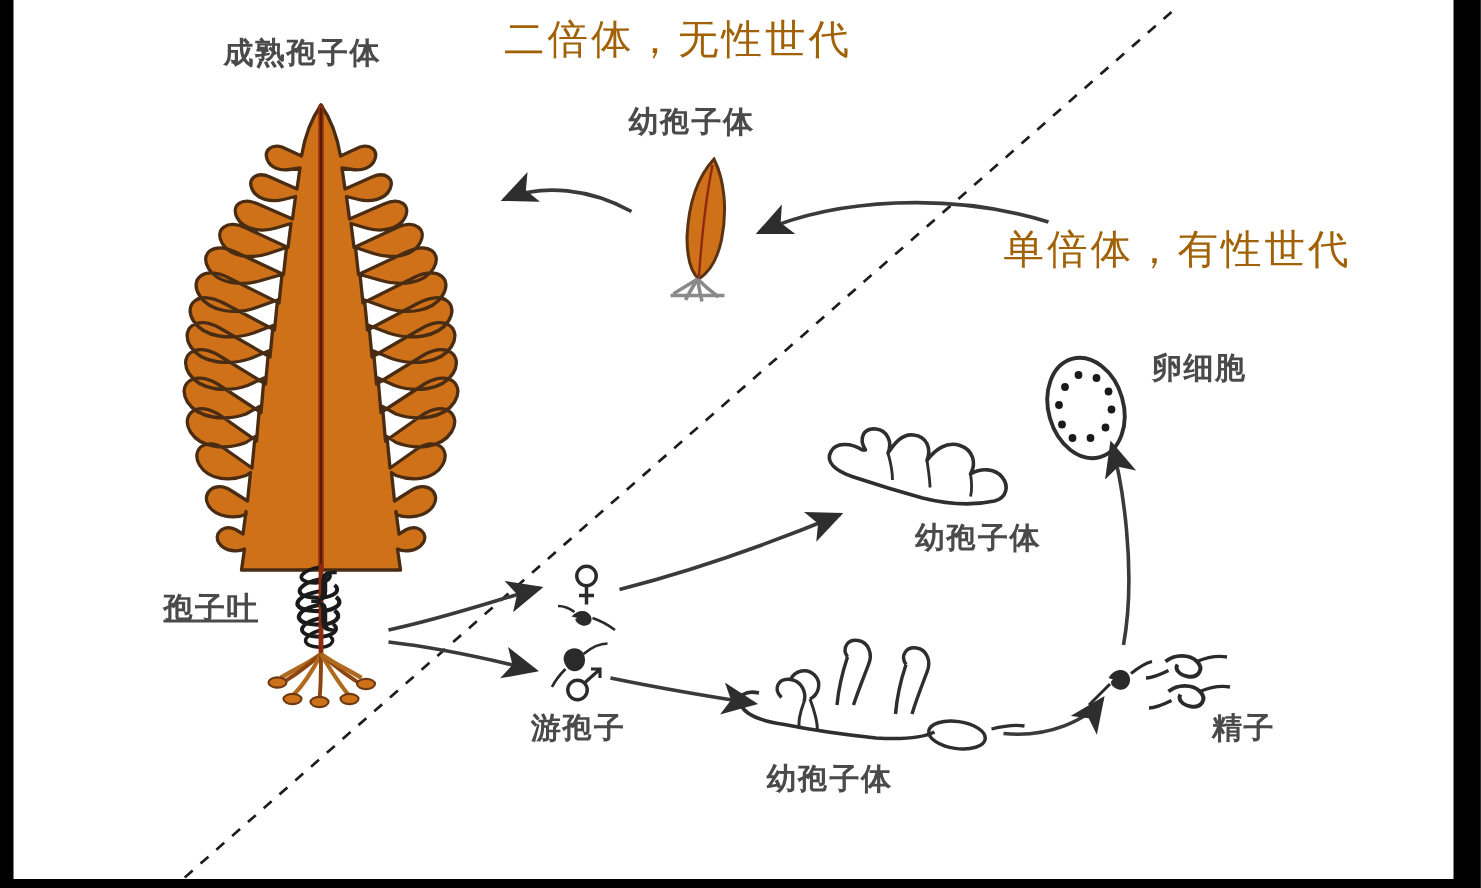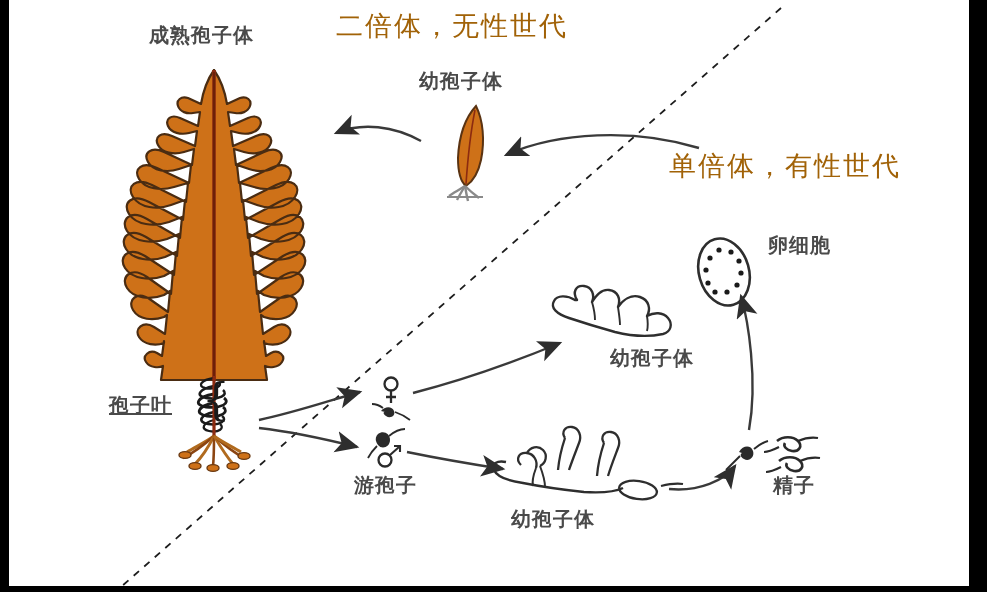--- a/index.html
+++ b/index.html
@@ -28,21 +28,21 @@
     letter-spacing:1px;
   }
   .lbl-small{font-size:20px;color:#4a4a4a;font-weight:600;}
   .lbl-head{font-size:27px;color:#a16207;font-weight:400;letter-spacing:2px;}
 
   #label-mature-sporophyte{left:140px;top:22px;}
   #label-young-sporophyte{left:410px;top:68px;}
   #label-egg-cell{left:759px;top:232px;}
   #label-female-gametophyte{left:601px;top:345px;}
   #label-male-gametophyte{left:502px;top:506px;}
-  #label-sperm{left:764px;top:472px;}
+  #label-sperm{left:799px;top:472px;}
   #label-zoospore{left:345px;top:472px;}
   #label-sporophyll{left:100px;top:392px;text-decoration:underline;}
   #label-diploid{left:327px;top:8px;}
   #label-haploid{left:660px;top:148px;}
 
   .brace{
     position:absolute;
     left:193px;top:378px;
     font-size:44px;
     color:#1b1b1b;

